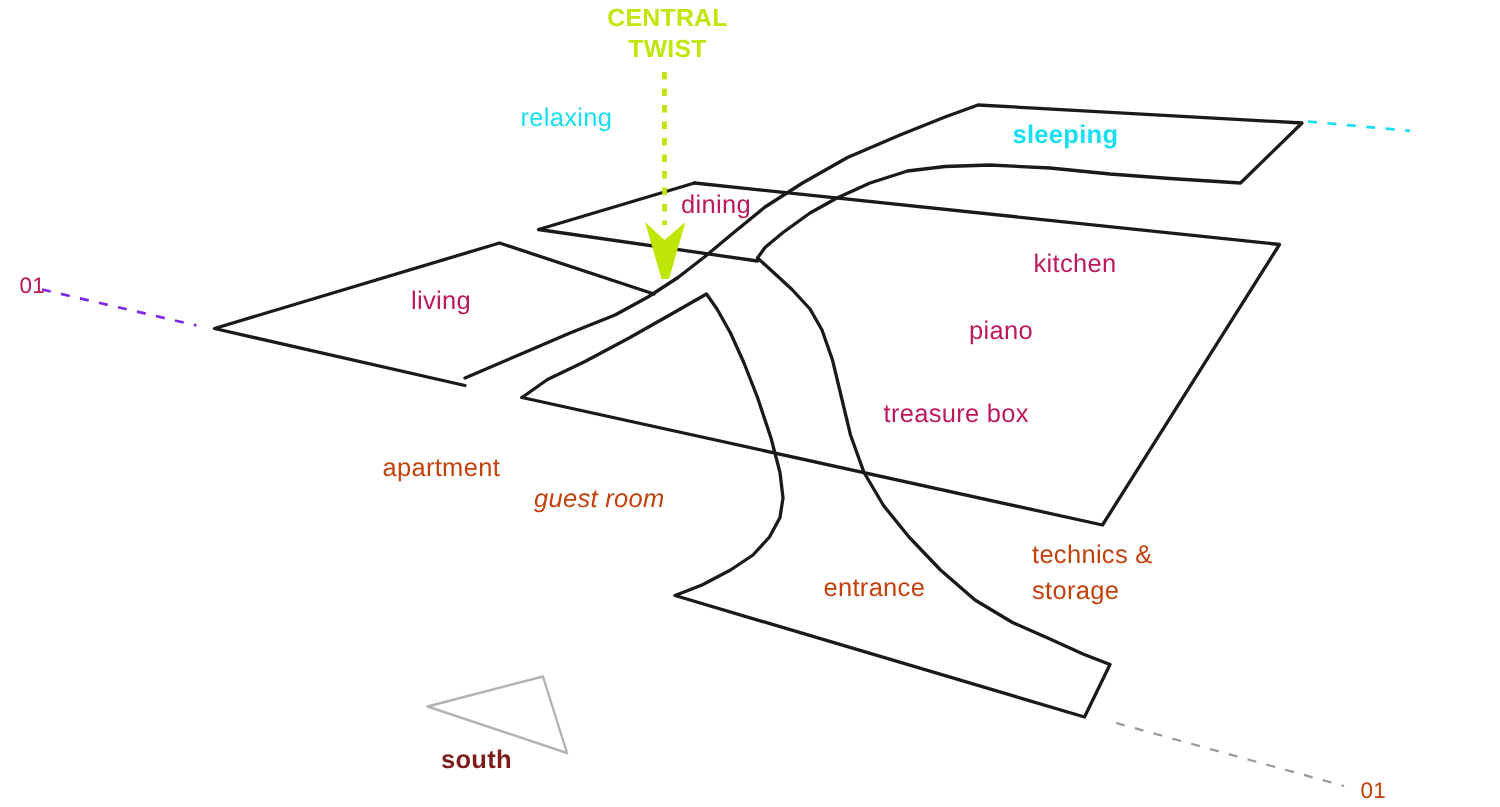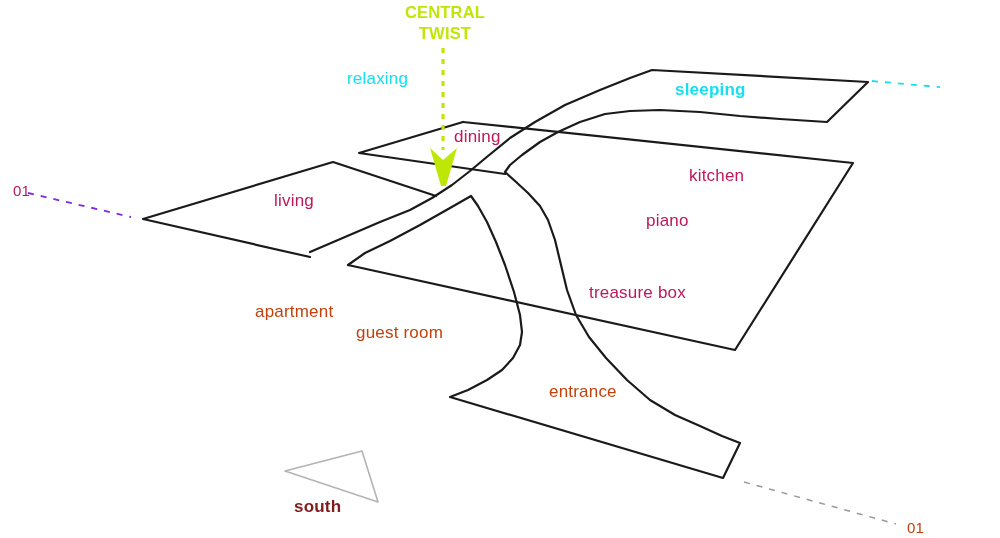--- a/index.html
+++ b/index.html
@@ -74,28 +74,30 @@
 
   <div class="lbl c-purple" style="left:454px;top:126px;">dining</div>
 
   <div class="lbl c-purple" style="left:274px;top:190px;">living</div>
 
 
   <div class="lbl c-purple" style="left:689px;top:165px;">kitchen</div>
 
   <div class="lbl c-purple" style="left:646px;top:210px;">piano</div>
 
-  <div class="lbl c-purple" style="left:589px;top:282px;">treasure box</div>
+  <div class="lbl c-purple" style="left:589px;top:265px;">treasure box</div>
 
   <div class="lbl c-gray" style="left:255px;top:301px;">apartment</div>
 
-  <div class="lbl c-gray" style="left:356px;top:322px;">guest room</div>
+  <div class="lbl c-gray" style="left:356px;top:322px;font-style:italic;">guest room</div>
 
   <div class="lbl c-gray" style="left:549px;top:381px;text-align:center;">entrance</div>
 
+  <div class="lbl c-gray" style="left:688px;top:358px;line-height:24px;">technics &amp;
+storage</div>
 
   <div class="lbl c-lightgray south" style="left:294px;top:496px;">south</div>
 
   <div class="lbl c-purple lvl" style="left:13px;top:180px;">01</div>
 
   <div class="lbl c-cyan lvl" style="left:981px;top:78px;">02</div>
 
   <div class="lbl c-gray lvl" style="left:907px;top:517px;">01</div>
 
 </div>

